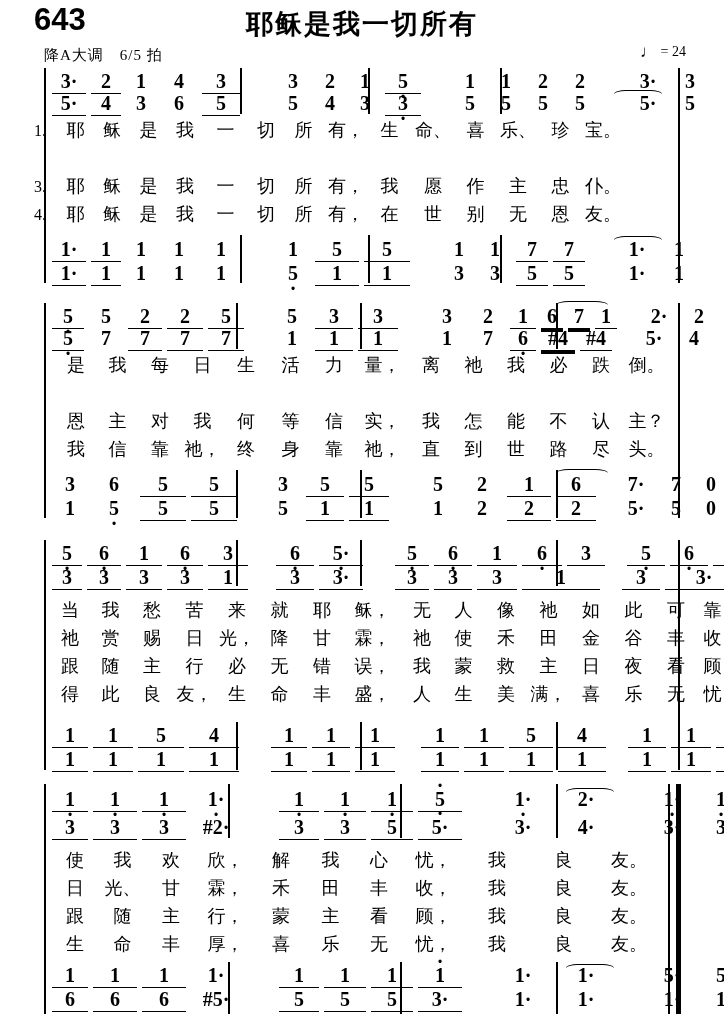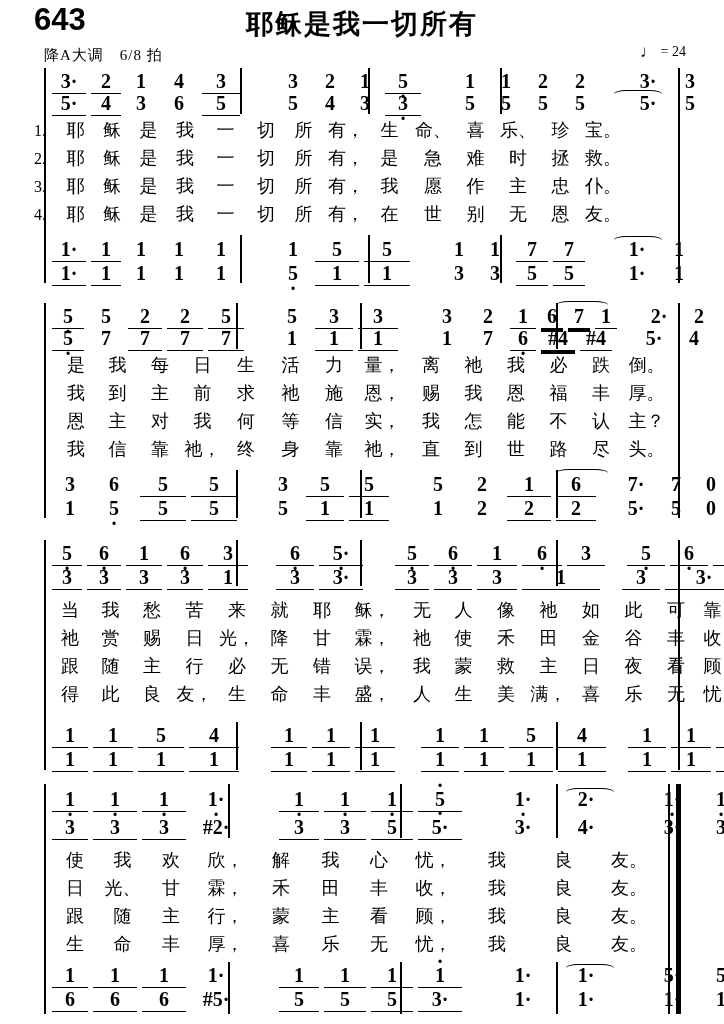--- a/index.html
+++ b/index.html
@@ -92,21 +92,21 @@
   }
 </style>
 </head>
 <body>
 
 <div class="page">
 
   <div class="hymn-number">643</div>
   <div class="hymn-title">耶稣是我一切所有</div>
   <div class="key-sig">
-    <span>降A大调</span><span class="sp"></span><span>6/8 拍</span>
+    <span>降A大调</span><span class="sp"></span><span>6/5 拍</span>
   </div>
   <div class="tempo">
     <span class="note">♩</span>
     <span>= 24</span>
   </div>
 
   <div class="system" style="top:68px;height:215px;">
 
     <div class="bar-left" style="left:44px;top:0px;height:215px;"></div>
     <div class="bar-right" style="left:678px;top:0px;height:215px;"></div>
@@ -169,37 +169,20 @@
       <span class="lcell" style="width:38px">一</span>
       <span class="lcell" style="width:34px">切</span>
       <span class="lcell" style="width:32px">所</span>
       <span class="lcell" style="width:44px">有，</span>
       <span class="lcell" style="width:34px">生</span>
       <span class="lcell" style="width:44px">命、</span>
       <span class="lcell" style="width:32px">喜</span>
       <span class="lcell" style="width:44px">乐、</span>
       <span class="lcell" style="width:32px">珍</span>
       <span class="lcell" style="width:44px">宝。</span>
-    </div>
-    <div class="lyricrow" style="left:34px;top:78px;">
-      <span class="num">2.</span>
-      <span class="lcell" style="width:30px">耶</span>
-      <span class="lcell" style="width:34px">稣</span>
-      <span class="lcell" style="width:30px">是</span>
-      <span class="lcell" style="width:34px">我</span>
-      <span class="lcell" style="width:38px">一</span>
-      <span class="lcell" style="width:34px">切</span>
-      <span class="lcell" style="width:32px">所</span>
-      <span class="lcell" style="width:44px">有，</span>
-      <span class="lcell" style="width:34px">是</span>
-      <span class="lcell" style="width:44px">急</span>
-      <span class="lcell" style="width:32px">难</span>
-      <span class="lcell" style="width:44px">时</span>
-      <span class="lcell" style="width:32px">拯</span>
-      <span class="lcell" style="width:44px">救。</span>
     </div>
     <div class="lyricrow" style="left:34px;top:106px;">
       <span class="num">3.</span>
       <span class="lcell" style="width:30px">耶</span>
       <span class="lcell" style="width:34px">稣</span>
       <span class="lcell" style="width:30px">是</span>
       <span class="lcell" style="width:34px">我</span>
       <span class="lcell" style="width:38px">一</span>
       <span class="lcell" style="width:34px">切</span>
       <span class="lcell" style="width:32px">所</span>
@@ -336,36 +319,20 @@
       <span class="lcell" style="width:40px">活</span>
       <span class="lcell" style="width:38px">力</span>
       <span class="lcell" style="width:50px">量，</span>
       <span class="lcell" style="width:38px">离</span>
       <span class="lcell" style="width:38px">祂</span>
       <span class="lcell" style="width:38px">我</span>
       <span class="lcell" style="width:38px">必</span>
       <span class="lcell" style="width:38px">跌</span>
       <span class="lcell" style="width:44px">倒。</span>
     </div>
-    <div class="lyricrow" style="left:58px;top:78px;">
-      <span class="lcell" style="width:36px">我</span>
-      <span class="lcell" style="width:38px">到</span>
-      <span class="lcell" style="width:38px">主</span>
-      <span class="lcell" style="width:38px">前</span>
-      <span class="lcell" style="width:40px">求</span>
-      <span class="lcell" style="width:40px">祂</span>
-      <span class="lcell" style="width:38px">施</span>
-      <span class="lcell" style="width:50px">恩，</span>
-      <span class="lcell" style="width:38px">赐</span>
-      <span class="lcell" style="width:38px">我</span>
-      <span class="lcell" style="width:38px">恩</span>
-      <span class="lcell" style="width:38px">福</span>
-      <span class="lcell" style="width:38px">丰</span>
-      <span class="lcell" style="width:44px">厚。</span>
-    </div>
     <div class="lyricrow" style="left:58px;top:134px;">
       <span class="lcell" style="width:36px">我</span>
       <span class="lcell" style="width:38px">信</span>
       <span class="lcell" style="width:38px">靠</span>
       <span class="lcell" style="width:38px">祂，</span>
       <span class="lcell" style="width:40px">终</span>
       <span class="lcell" style="width:40px">身</span>
       <span class="lcell" style="width:38px">靠</span>
       <span class="lcell" style="width:50px">祂，</span>
       <span class="lcell" style="width:38px">直</span>

